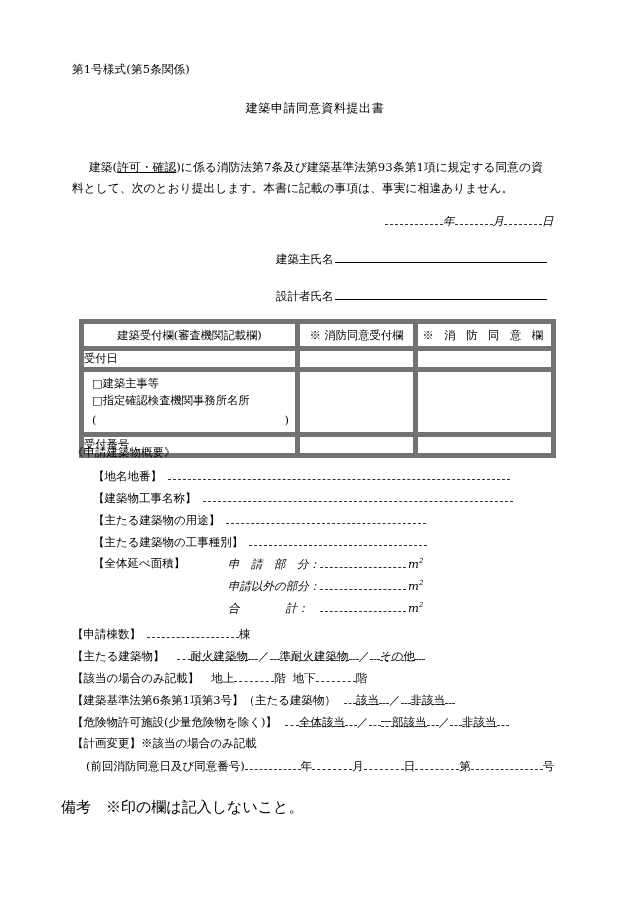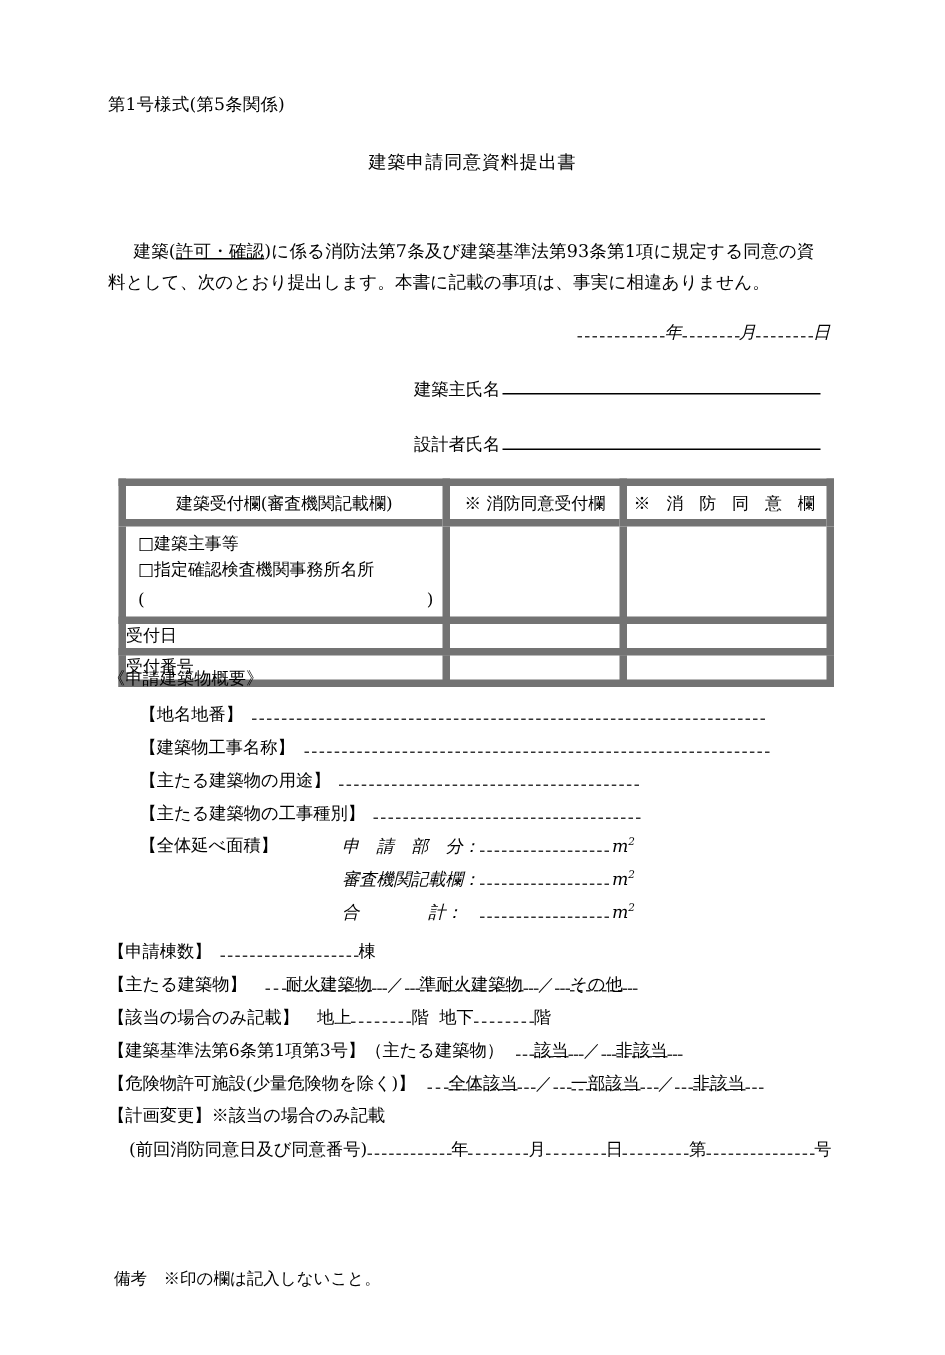--- a/index.html
+++ b/index.html
@@ -138,25 +138,24 @@
     left: 228px;
     font-size: 11.5px;
     white-space: nowrap;
     font-style: italic;
   }
   .area-label { display: inline-block; width: 92px; text-align: left; }
   .sq { margin-left: 2px; }
 
   .note {
     position: absolute;
-    left: 76px;
+    left: 61px;
     top: 798px;
-    font-size: 11px;
-    white-space: nowrap;
-    margin-top: 47px;
+    font-size: 15px;
+    white-space: nowrap;
   }
 </style>
 </head>
 <body>
 
 <div class="page">
 
   <div class="form-no">第1号様式(第5条関係)</div>
 
   <div class="doc-title">建築申請同意資料提出書</div>
@@ -181,39 +180,39 @@
       <col style="width:118px">
       <col style="width:138px">
     </colgroup>
     <tbody>
         <tr>
       <td class="hdr">建築受付欄(審査機関記載欄)</td>
       <td class="hdr">※ 消防同意受付欄</td>
       <td class="hdr spaced">※ 消 防 同 意 欄</td>
     </tr>
     <tr>
+      <td class="row-label">受付日</td>
+      <td></td>
+      <td></td>
+    </tr>
+    <tr>
       <td style="height:60px">
         <div class="cellpad">
           <div class="chk-line">□建築主事等</div>
           <div class="chk-line">□指定確認検査機関事務所名所</div>
         </div>
         <div class="paren-line">
           <span>(</span>
           <span>)</span>
         </div>
       </td>
       <td></td>
       <td></td>
     </tr>
     <tr>
-      <td class="row-label">受付日</td>
-      <td></td>
-      <td></td>
-    </tr>
-    <tr>
       <td class="row-label">受付番号</td>
       <td></td>
       <td></td>
     </tr>
   </tbody>
     </table>
 
   <div class="outline-head">《申請建築物概要》</div>
 
   <div class="f-row" style="top:468px">
@@ -234,21 +233,21 @@
 
   <div class="f-row" style="top:556px">
     <span class="lbl">【全体延べ面積】</span>
   </div>
 
   <div class="area-row" style="top:556px">
     <span class="area-label">申　請　部　分：</span><span class="dash" style="width:86px"></span><span class="sq"><span>m</span><sup>2</sup></span>
   </div>
 
   <div class="area-row" style="top:578px">
-    <span class="area-label">審査機関記載欄：</span><span class="dash" style="width:86px"></span><span class="sq"><span>m</span><sup>2</sup></span>
+    <span class="area-label">申請以外の部分：</span><span class="dash" style="width:86px"></span><span class="sq"><span>m</span><sup>2</sup></span>
   </div>
 
   <div class="area-row" style="top:600px">
     <span class="area-label">合　　　　計：</span><span class="dash" style="width:86px"></span><span class="sq"><span>m</span><sup>2</sup></span>
   </div>
 
   <div class="f-row lv0" style="top:626px">
     <span class="lbl">【申請棟数】</span><span class="dash" style="width:92px;margin-left:6px"></span><span>棟</span>
   </div>
 

